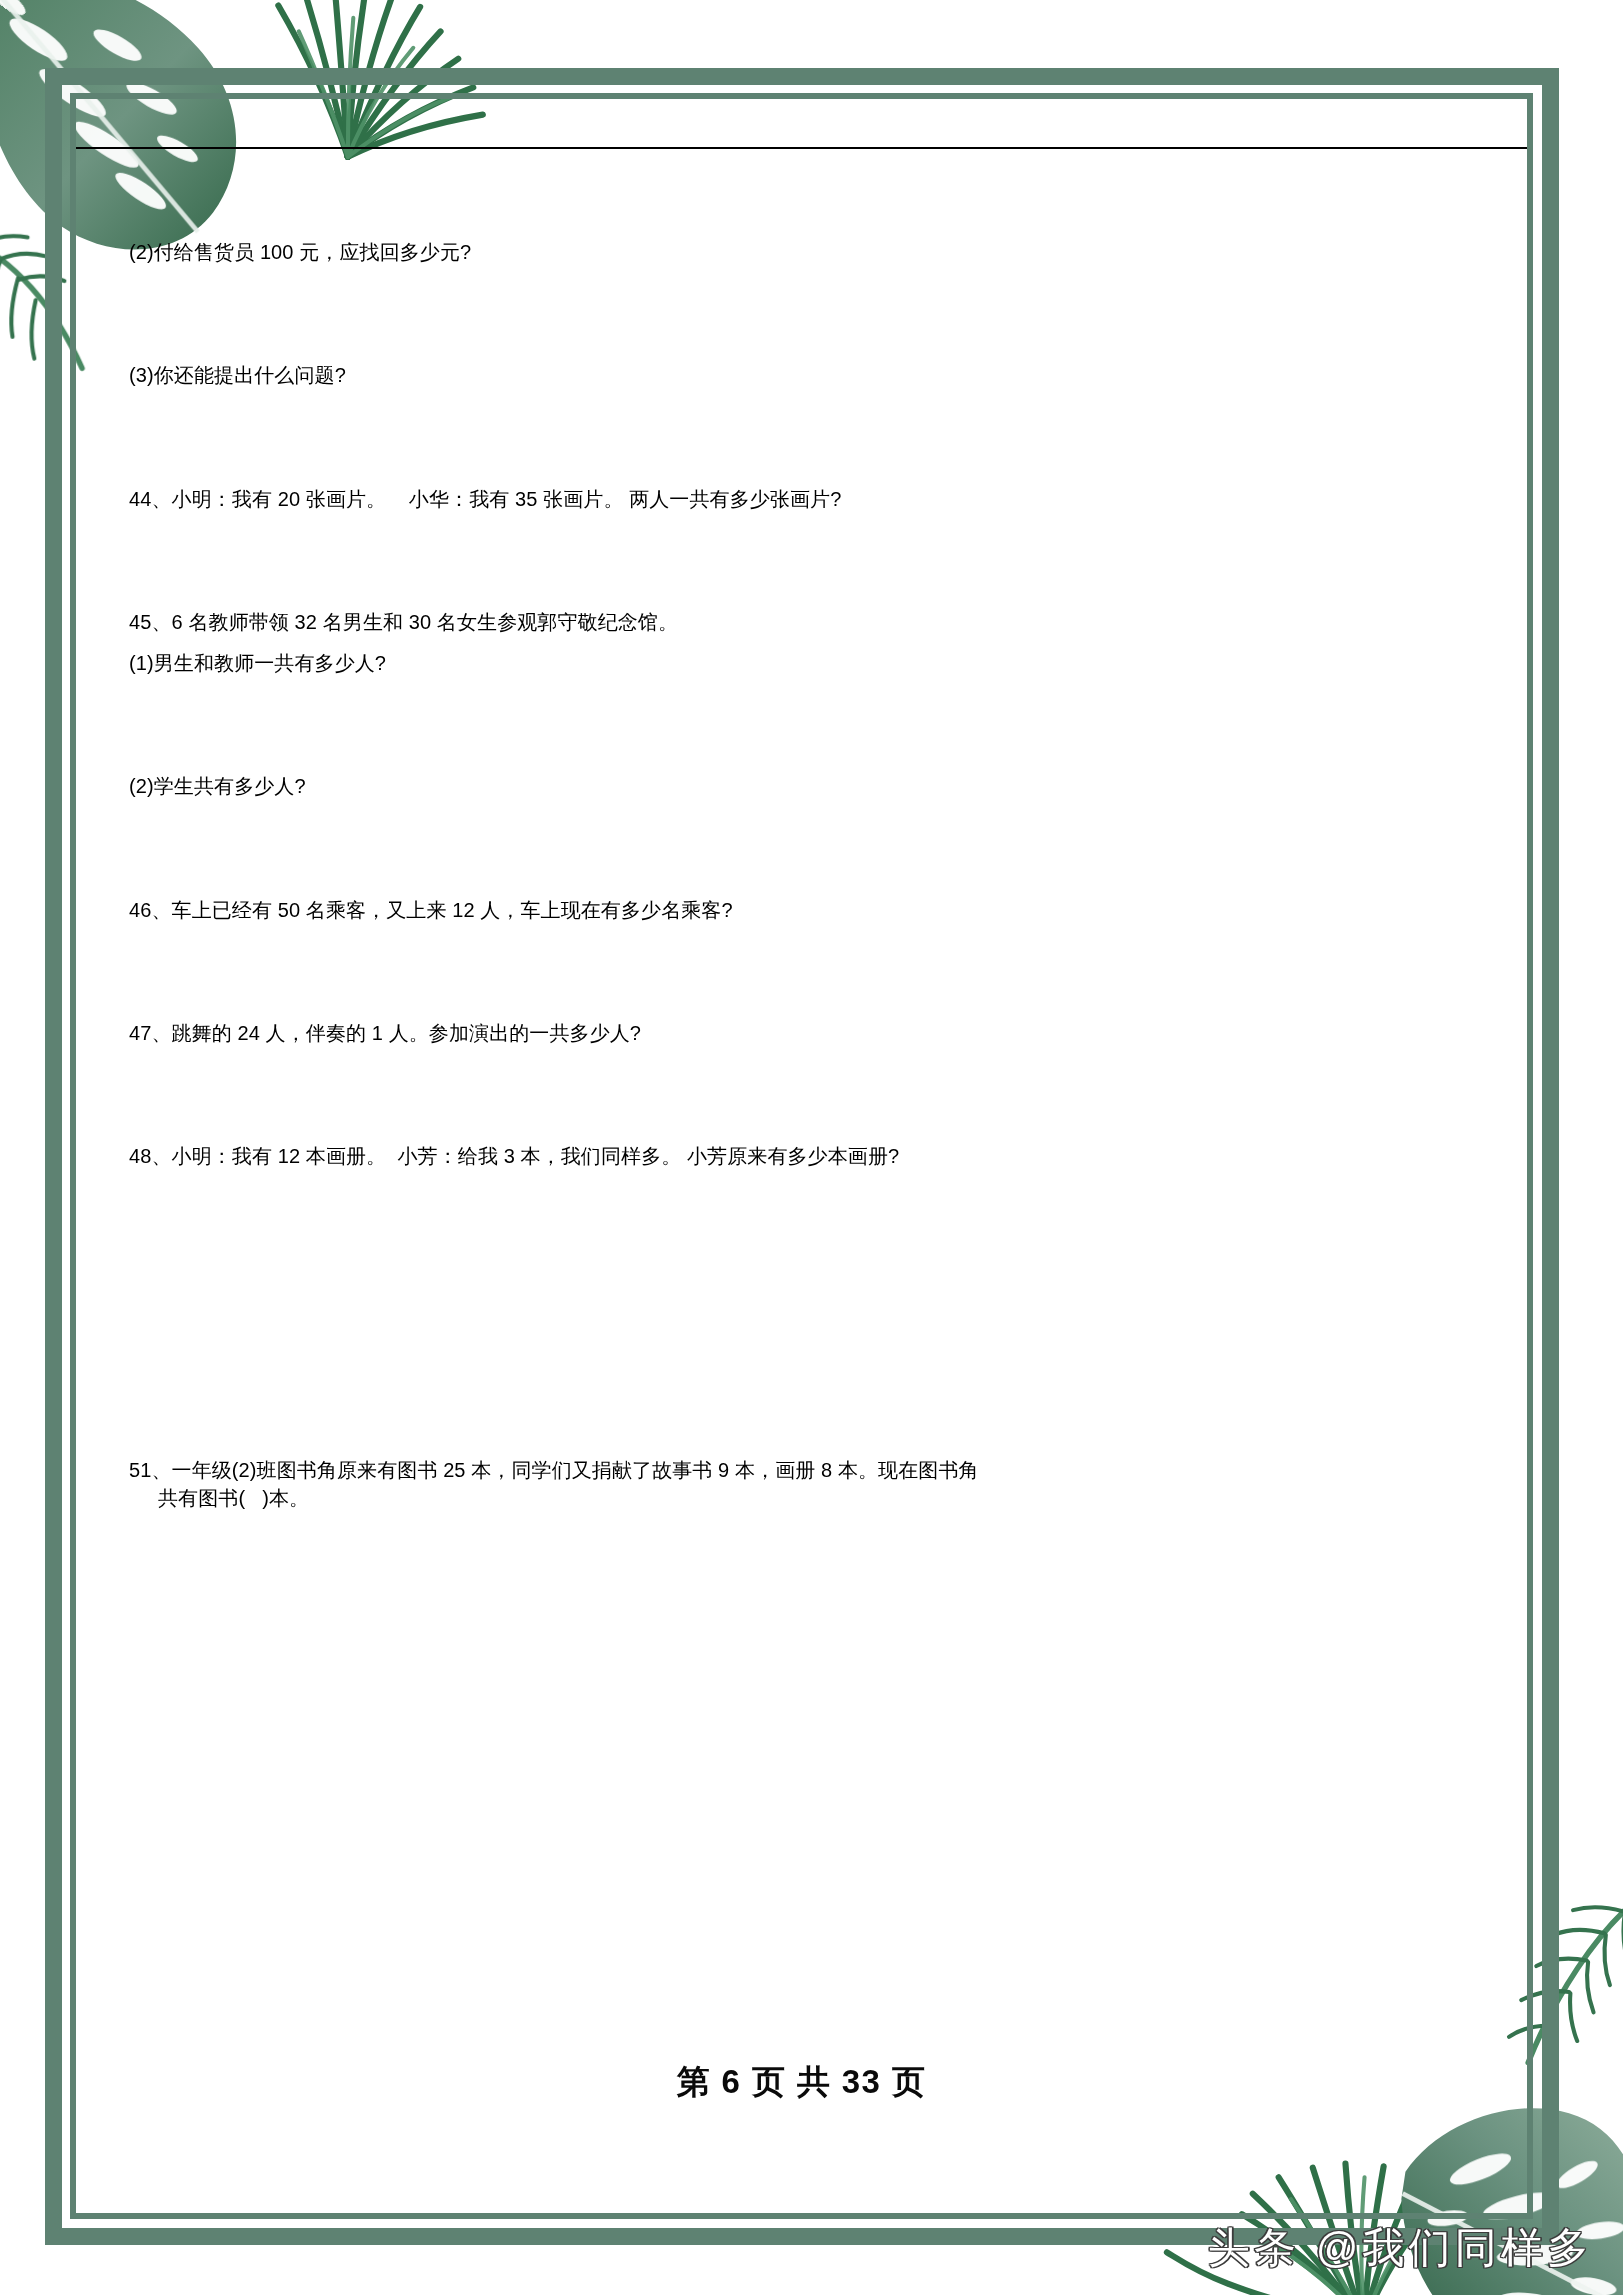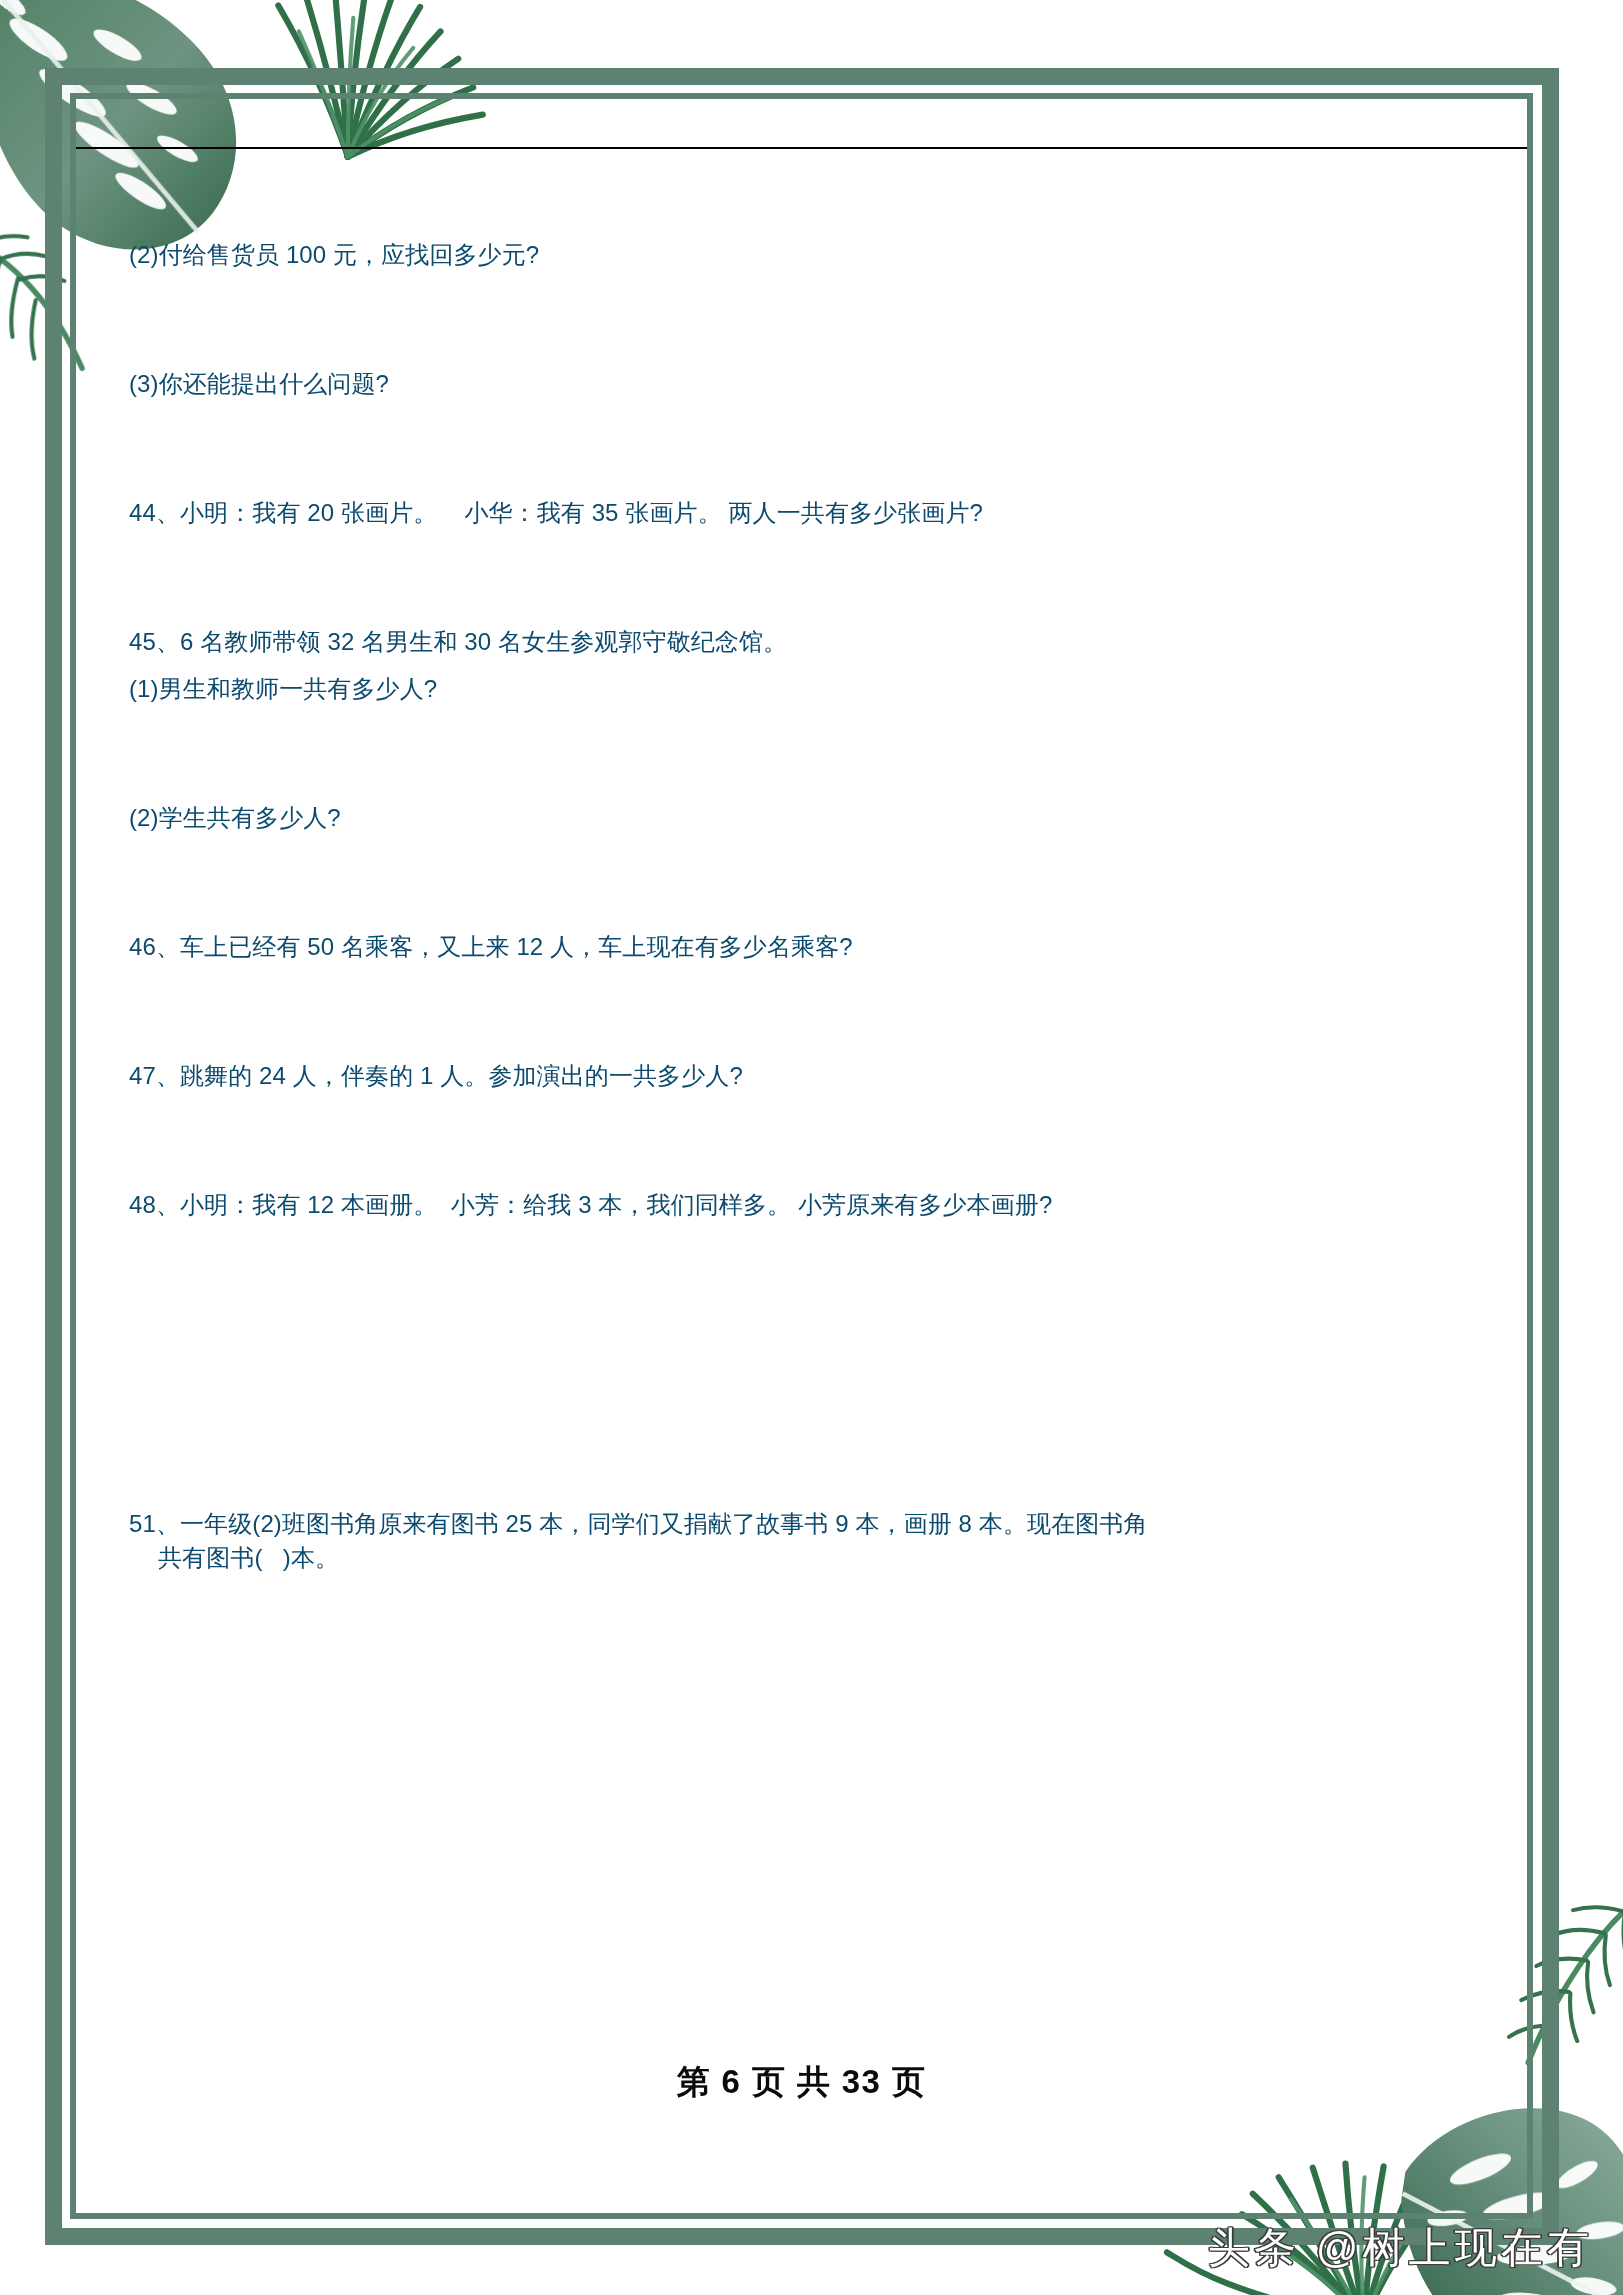--- a/index.html
+++ b/index.html
@@ -69,23 +69,23 @@
   }
 
   .content {
     position: absolute;
     left: 53px;
     top: 89px;
     width: 1357px;
   }
 
   .qline {
-    font-size: 24px;
+    font-size: 20px;
     line-height: 1.42;
-    color: #0c4a6e;
+    color: #000000;
     letter-spacing: 0.1px;
     white-space: pre-wrap;
     font-family: "Liberation Sans", "DejaVu Sans", sans-serif;
     font-weight: 400;
   }
 
   .gap-lg { height: 95px; }
   .gap-sm { height: 12.3px; }
 
   .footer {
@@ -281,14 +281,14 @@
     <div class="gap-lg"></div>
 
     <div class="qline">51、一年级(2)班图书角原来有图书 25 本，同学们又捐献了故事书 9 本，画册 8 本。现在图书角</div>
     <div class="qline" style="padding-left:29px;">共有图书(   )本。</div>
 
   </div>
 
   <div class="footer">第 6 页 共 33 页</div>
 </div>
 
-<div class="watermark">头条 @树上现在有</div>
+<div class="watermark">头条 @我们同样多</div>
 
 
 </body></html>

